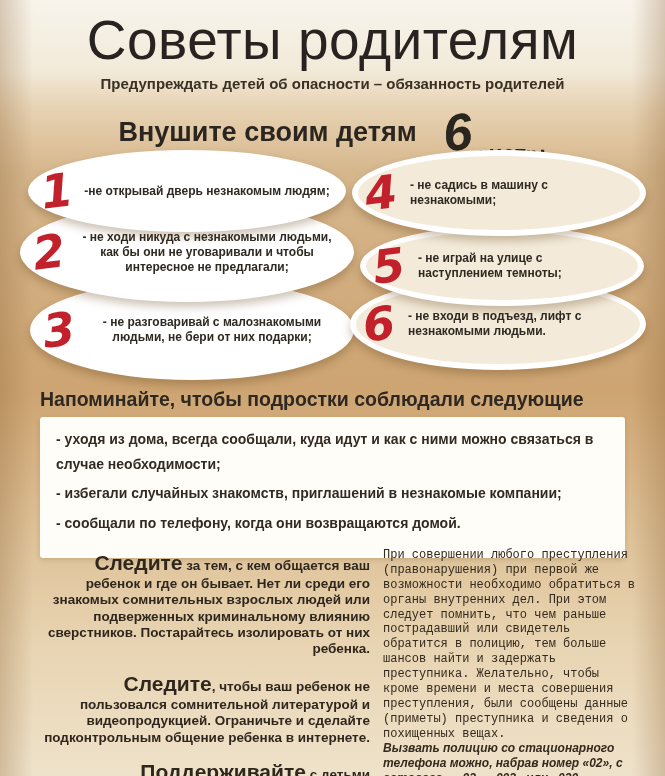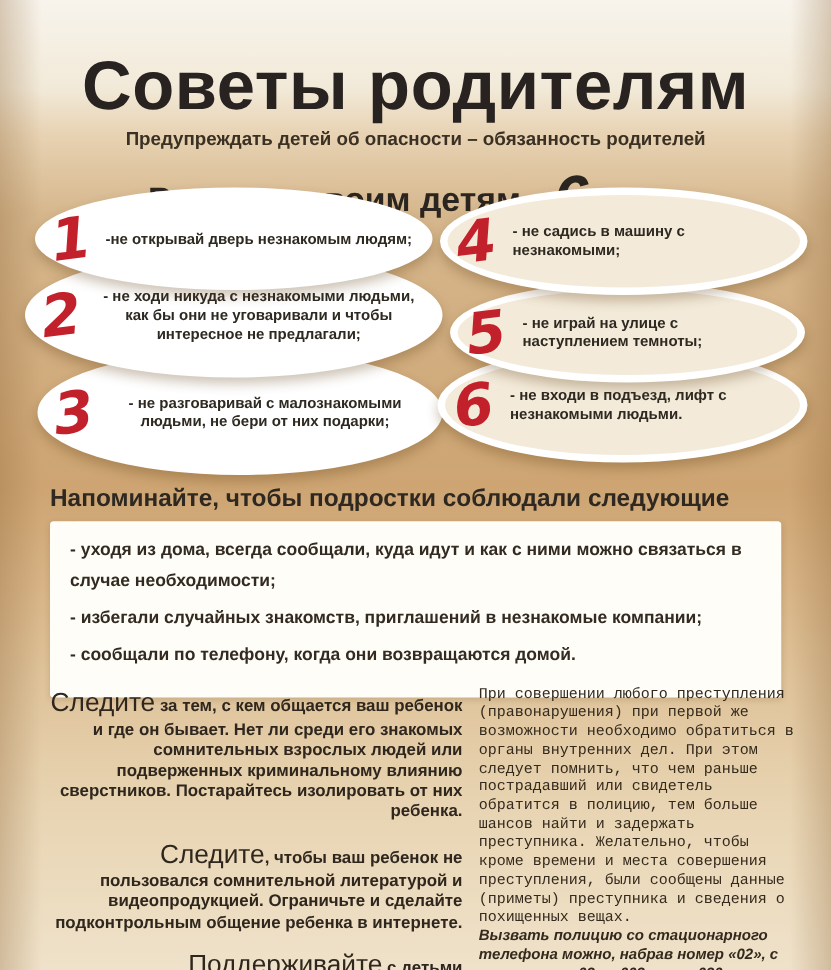--- a/index.html
+++ b/index.html
@@ -11,22 +11,22 @@
     background:
       linear-gradient(90deg, rgba(140,100,55,.30) 0%, rgba(140,100,55,0) 5%, rgba(140,100,55,0) 95%, rgba(140,100,55,.30) 100%),
       linear-gradient(180deg,
         #f8f4ec 0%, #f2ead9 9%, #e7d2b2 14%,
         #d6b78d 22%, #cda472 50%, #d3ad7d 56%,
         #ddc096 68%, #e8d4b2 83%, #efe2ca 100%);
   }
   
   .title{
     padding-top:10px;text-align:center;
-    font-size:55px;font-weight:bold;color:#282320;
-    letter-spacing:0.5px;line-height:1.1;margin-top:28px;
+    font-size:55px;font-weight:normal;color:#282320;
+    letter-spacing:0.5px;line-height:1.1;
   }
   .subtitle{
     margin-top:4px;text-align:center;
     font-size:15px;font-weight:bold;color:#3a3024;
   }
   .instill{
     margin-top:6px;display:flex;justify-content:center;align-items:center;
     color:#2b2520;
   }
   .instill .lead{font-size:27px;font-weight:bold;}
@@ -76,21 +76,21 @@
   .rules-box p{
     margin:0 0 5px 0;
     font-size:14px;font-weight:bold;color:#332b22;line-height:1.75;
   }
   
   .advice-col{
     position:absolute;left:40px;top:550px;width:330px;
     text-align:right;color:#2f271e;
   }
   .advice-col p{margin:0 0 13px 0;font-size:13.5px;line-height:1.22;font-weight:bold;}
-  .advice-col .lead{font-size:21px;font-weight:normal;}
+  .advice-col .lead{font-size:21px;font-weight:bold;}
   .police-col{
     position:absolute;left:383px;top:548px;width:256px;
     font-size:12px;line-height:1.24;color:#33291c;text-align:left;
   }
   .police-col .main{margin:0;font-family:Liberation Mono, monospace;}
   .police-col .it{margin:0;font-style:italic;font-weight:bold;}
 </style>
 </head>
 <body>
 

